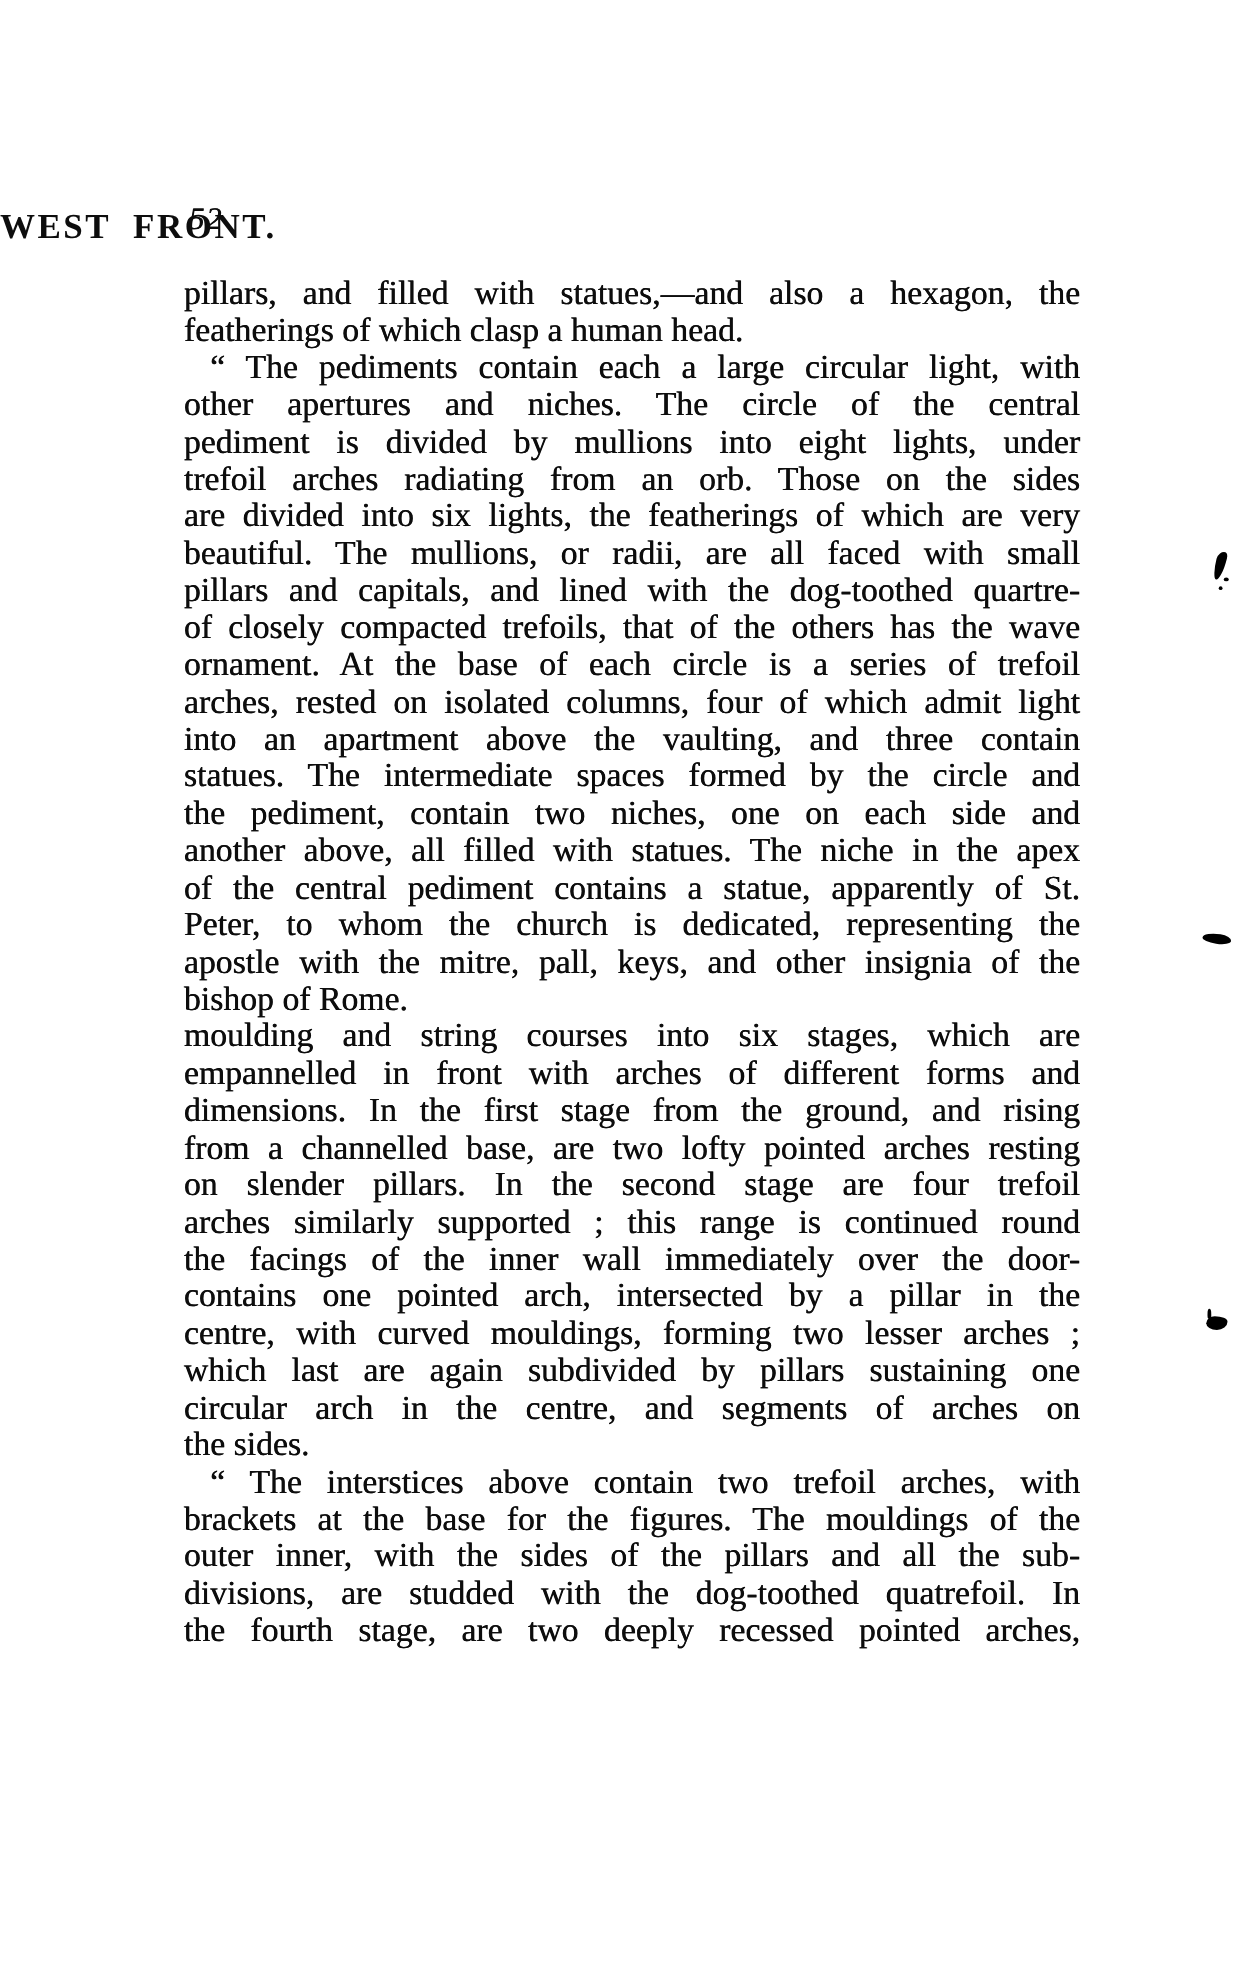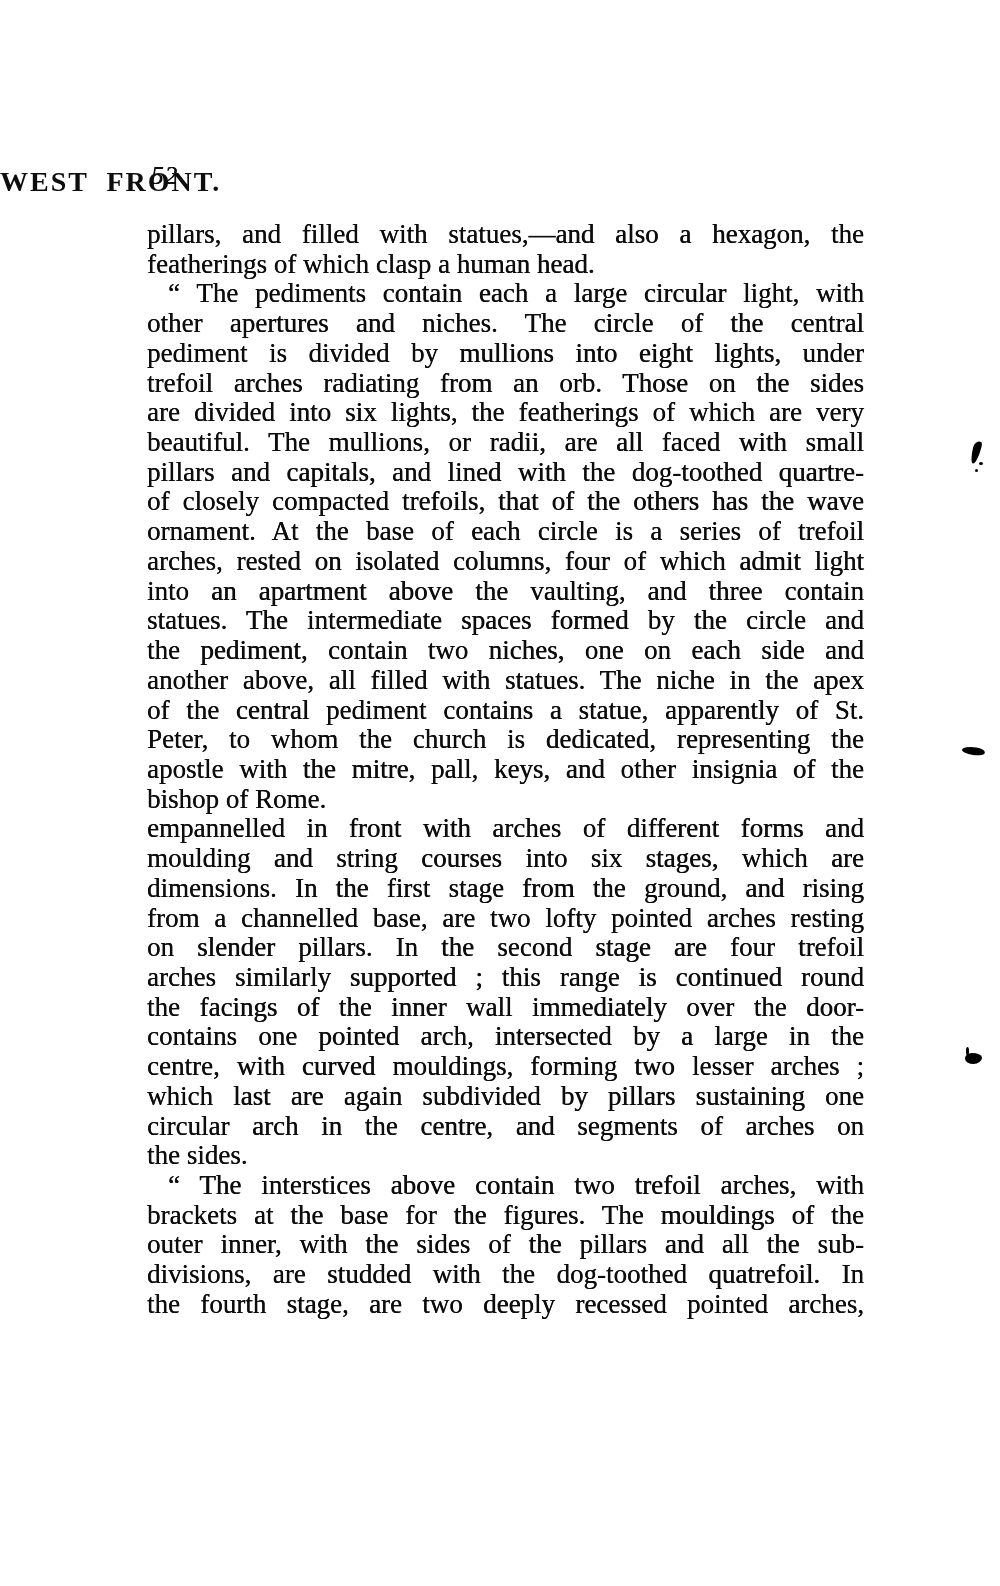--- a/index.html
+++ b/index.html
@@ -116,28 +116,28 @@
     <div class="line">ornament.  At the base of each circle is a series of trefoil</div>
     <div class="line">arches, rested on isolated columns, four of which admit light</div>
     <div class="line">into an apartment above the vaulting, and three contain</div>
     <div class="line">statues.  The intermediate spaces formed by the circle and</div>
     <div class="line">the pediment, contain two niches, one on each side and</div>
     <div class="line">another above, all filled with statues.  The niche in the apex</div>
     <div class="line">of the central pediment contains a statue, apparently of St.</div>
     <div class="line">Peter, to whom the church is dedicated, representing the</div>
     <div class="line">apostle with the mitre, pall, keys, and other insignia of the</div>
     <div class="line end">bishop of Rome.</div>
+    <div class="line">moulding and string courses into six stages, which are</div>
     <div class="line">empannelled in front with arches of different forms and</div>
-    <div class="line">moulding and string courses into six stages, which are</div>
     <div class="line">dimensions.  In the first stage from the ground, and rising</div>
     <div class="line">from a channelled base, are two lofty pointed arches resting</div>
     <div class="line">on slender pillars.  In the second stage are four trefoil</div>
     <div class="line">arches similarly supported ; this range is continued round</div>
     <div class="line">the facings of the inner wall immediately over the door-</div>
-    <div class="line">contains one pointed arch, intersected by a large in the</div>
+    <div class="line">contains one pointed arch, intersected by a pillar in the</div>
     <div class="line">centre, with curved mouldings, forming two lesser arches ;</div>
     <div class="line">which last are again subdivided by pillars sustaining one</div>
     <div class="line">circular arch in the centre, and segments of arches on</div>
     <div class="line end">the sides.</div>
     <div class="line indent">“ The interstices above contain two trefoil arches, with</div>
     <div class="line">brackets at the base for the figures.  The mouldings of the</div>
     <div class="line">outer inner, with the sides of the pillars and all the sub-</div>
     <div class="line">divisions, are studded with the dog-toothed quatrefoil.  In</div>
     <div class="line">the fourth stage, are two deeply recessed pointed arches,</div>
   </div>

